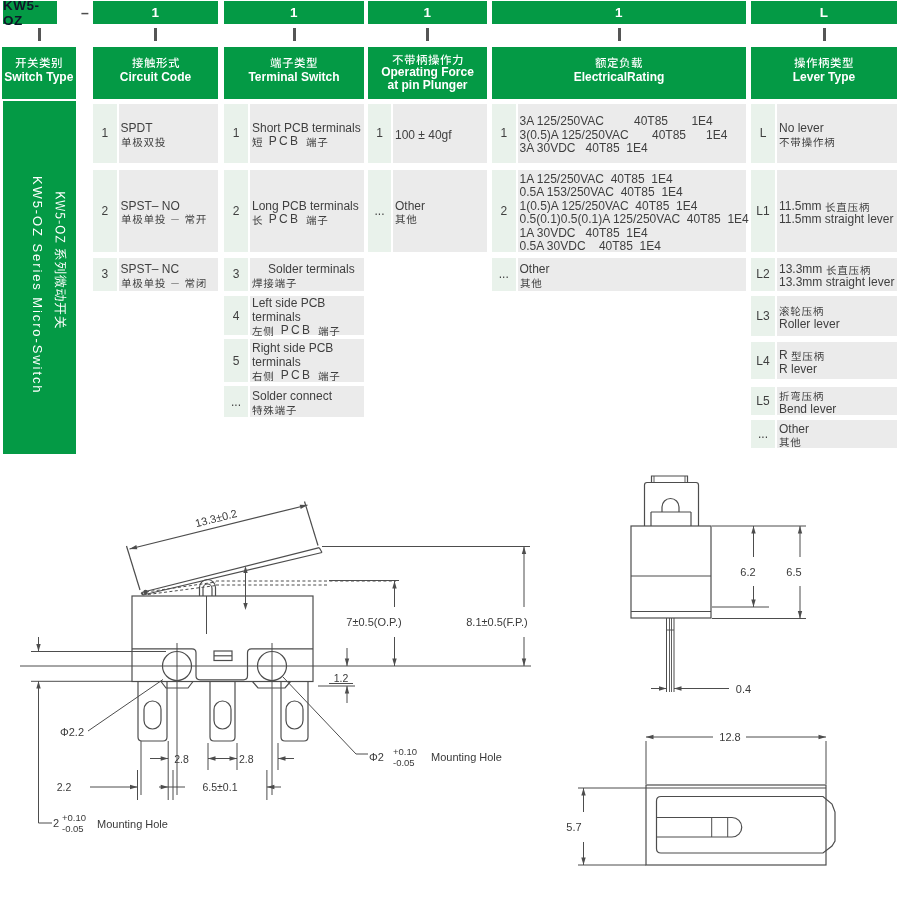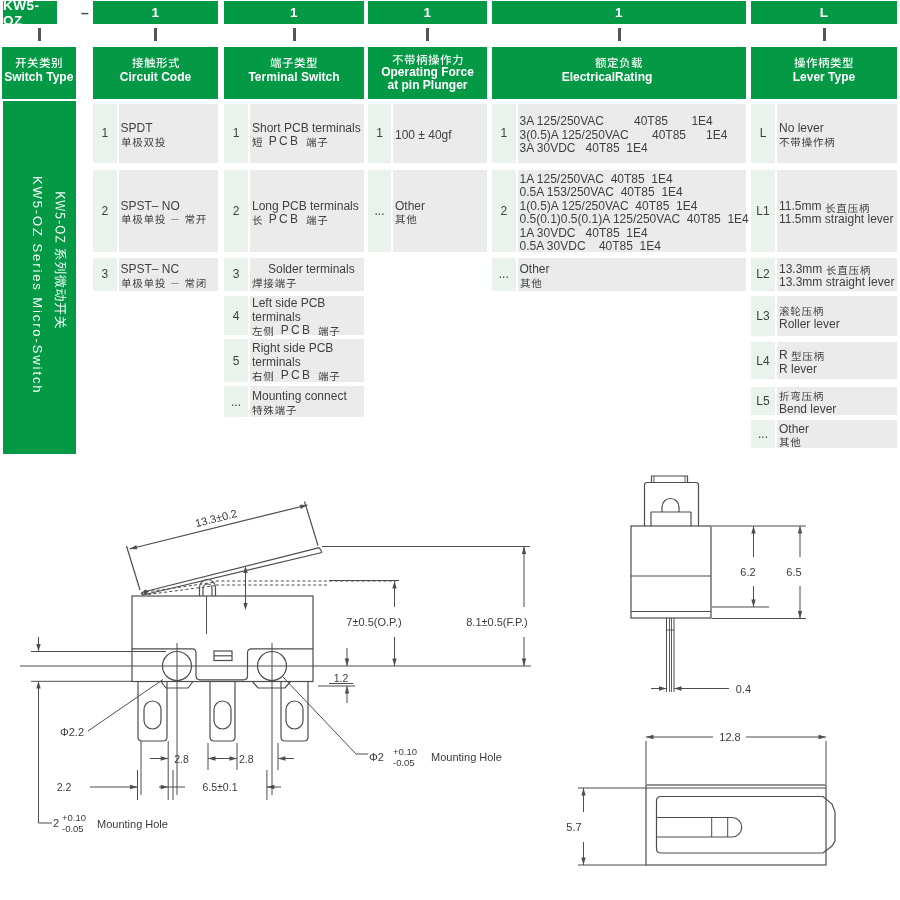--- a/index.html
+++ b/index.html
@@ -5,21 +5,21 @@
 *{box-sizing:border-box}
 body{font-family:"Liberation Sans",sans-serif;position:relative}
 .ab{position:absolute}
 .grn{background:#049a45}
 .num{background:#e9f2eb;color:#3f3f3f;font-size:12px;display:flex;align-items:center;justify-content:center}
 .txt{background:#ebebeb}
 .lat{color:#3f3f3f;font-size:12px;line-height:13.5px;white-space:pre}
 .hwt{color:#fff;font-weight:bold;font-size:12px;line-height:13.5px;white-space:pre;text-align:center}
 </style></head><body>
 
-<div class="ab grn" style="left:3px;top:1px;width:54px;height:23px;display:flex;align-items:center;justify-content:center;color:#ffffff;font-weight:bold;font-size:13.5px;letter-spacing:0.5px">KW5-OZ</div>
+<div class="ab grn" style="left:3px;top:1px;width:54px;height:23px;display:flex;align-items:center;justify-content:center;color:#0f172a;font-weight:bold;font-size:13.5px;letter-spacing:0.5px">KW5-OZ</div>
 <div class="ab grn" style="left:93px;top:1px;width:125px;height:23px;display:flex;align-items:center;justify-content:center;color:#fff;font-weight:bold;font-size:13.5px;letter-spacing:0.5px">1</div>
 <div class="ab grn" style="left:224px;top:1px;width:140px;height:23px;display:flex;align-items:center;justify-content:center;color:#fff;font-weight:bold;font-size:13.5px;letter-spacing:0.5px">1</div>
 <div class="ab grn" style="left:368px;top:1px;width:119px;height:23px;display:flex;align-items:center;justify-content:center;color:#fff;font-weight:bold;font-size:13.5px;letter-spacing:0.5px">1</div>
 <div class="ab grn" style="left:492px;top:1px;width:254px;height:23px;display:flex;align-items:center;justify-content:center;color:#fff;font-weight:bold;font-size:13.5px;letter-spacing:0.5px">1</div>
 <div class="ab grn" style="left:751px;top:1px;width:146px;height:23px;display:flex;align-items:center;justify-content:center;color:#fff;font-weight:bold;font-size:13.5px;letter-spacing:0.5px">L</div>
 <div class="ab" style="left:78px;top:1px;width:14px;height:23px;display:flex;align-items:center;justify-content:center;color:#4d4d4d;font-weight:bold;font-size:14px">–</div>
 <div class="ab " style="left:38.0px;top:27.5px;width:3px;height:13px;background:#555"></div>
 <div class="ab " style="left:154.0px;top:27.5px;width:3px;height:13px;background:#555"></div>
 <div class="ab " style="left:292.5px;top:27.5px;width:3px;height:13px;background:#555"></div>
 <div class="ab " style="left:426.0px;top:27.5px;width:3px;height:13px;background:#555"></div>
@@ -53,21 +53,21 @@
     </svg>
   </div>
 <div class="ab hwt" style="left:327.5px;top:66px;width:200px">Operating Force</div>
 <div class="ab hwt" style="left:327.5px;top:78.5px;width:200px">at pin Plunger</div>
 <div class="ab grn" style="left:492px;top:47px;width:254px;height:51.5px;"></div>
 <div class="ab" style="left:595.0px;top:56.5px">
     <svg width="48" height="12" viewBox="0 0 48 12" style="display:block">
       <path fill="#fff" transform="translate(0,10.1)" d="M7.9 -5.6C7.9 -2.2 7.7 -0.6 5.2 0.3C5.4 0.4 5.6 0.8 5.8 1.0C8.5 0.0 8.8 -1.8 8.8 -5.6ZM8.5 -0.9C9.2 -0.3 10.2 0.5 10.6 0.9L11.2 0.2C10.8 -0.3 9.8 -1.0 9.1 -1.5ZM6.1 -7.0V-1.6H7.0V-6.1H9.7V-1.6H10.6V-7.0H8.5C8.6 -7.3 8.8 -7.7 8.9 -8.1H11.0V-9.0H5.9V-8.1H7.9C7.8 -7.7 7.7 -7.3 7.6 -7.0ZM2.4 -9.5C2.5 -9.2 2.6 -8.9 2.8 -8.6H0.6V-6.7H1.6V-7.7H4.7V-6.7H5.7V-8.6H3.9C3.8 -8.9 3.5 -9.3 3.4 -9.7ZM1.6 -4.7 2.4 -4.3C1.8 -3.9 1.1 -3.6 0.4 -3.4C0.5 -3.2 0.7 -2.7 0.8 -2.4L1.4 -2.6V0.9H2.4V0.5H4.1V0.9H5.1V-2.7H1.5C2.1 -2.9 2.8 -3.3 3.3 -3.8C4.0 -3.4 4.7 -3.0 5.1 -2.7L5.9 -3.4C5.4 -3.7 4.8 -4.1 4.1 -4.4C4.6 -5.0 5.1 -5.6 5.4 -6.3L4.8 -6.7L4.7 -6.6H3.0C3.1 -6.8 3.2 -7.0 3.3 -7.2L2.3 -7.4C2.0 -6.7 1.3 -5.8 0.4 -5.2C0.6 -5.1 0.8 -4.7 1.0 -4.5C1.5 -4.9 2.0 -5.4 2.4 -5.8H4.1C3.8 -5.5 3.5 -5.2 3.2 -4.9L2.3 -5.3ZM2.4 -0.3V-1.8H4.1V-0.3Z M14.5 -4.4C14.2 -2.3 13.6 -0.7 12.4 0.3C12.6 0.4 13.1 0.8 13.2 1.0C14.0 0.4 14.5 -0.4 14.9 -1.4C15.9 0.4 17.6 0.8 19.9 0.8H22.7C22.7 0.5 22.9 -0.1 23.1 -0.3C22.4 -0.3 20.5 -0.3 20.0 -0.3C19.4 -0.3 18.8 -0.3 18.3 -0.4V-2.4H21.6V-3.5H18.3V-5.1H21.1V-6.2H14.5V-5.1H17.2V-0.7C16.4 -1.1 15.7 -1.7 15.3 -2.8C15.4 -3.3 15.5 -3.7 15.6 -4.3ZM16.8 -9.5C17.0 -9.2 17.2 -8.8 17.3 -8.5H12.9V-5.8H14.0V-7.4H21.5V-5.8H22.6V-8.5H18.5C18.4 -8.9 18.1 -9.4 17.9 -9.8Z M30.0 -1.0C31.4 -0.3 33.0 0.4 33.9 1.0L34.7 0.2C33.7 -0.3 32.1 -1.1 30.6 -1.7ZM29.3 -4.6C29.1 -1.9 28.7 -0.6 24.6 0.0C24.8 0.3 25.0 0.7 25.1 1.0C29.6 0.2 30.2 -1.5 30.4 -4.6ZM27.9 -7.8H30.8C30.5 -7.3 30.2 -6.8 29.9 -6.4H26.8C27.2 -6.8 27.6 -7.3 27.9 -7.8ZM27.9 -9.7C27.3 -8.5 26.1 -6.9 24.5 -5.8C24.8 -5.7 25.1 -5.3 25.3 -5.1C25.6 -5.3 25.9 -5.6 26.2 -5.8V-1.4H27.3V-5.5H32.5V-1.4H33.6V-6.4H31.1C31.6 -7.0 32.0 -7.6 32.3 -8.2L31.5 -8.7L31.3 -8.6H28.5C28.7 -8.9 28.9 -9.2 29.0 -9.5Z M44.5 -9.0C45.0 -8.6 45.6 -7.9 45.8 -7.5L46.6 -8.0C46.4 -8.5 45.8 -9.1 45.2 -9.5ZM36.7 -1.1 36.8 -0.2 39.7 -0.4V0.9H40.7V-0.5L42.7 -0.7V-1.6L40.7 -1.4V-2.3H42.4V-3.3H40.7V-4.1H39.7V-3.3H38.3C38.6 -3.6 38.8 -4.0 39.0 -4.4H42.6V-5.3H39.5C39.6 -5.5 39.7 -5.8 39.8 -6.0L38.9 -6.3H43.0C43.1 -4.5 43.3 -2.9 43.7 -1.6C43.1 -0.9 42.5 -0.2 41.8 0.3C42.0 0.5 42.4 0.8 42.5 1.0C43.1 0.6 43.6 0.1 44.1 -0.5C44.5 0.4 45.0 0.9 45.8 0.9C46.6 0.9 47.0 0.4 47.1 -1.4C46.9 -1.5 46.5 -1.7 46.3 -2.0C46.2 -0.7 46.1 -0.2 45.8 -0.2C45.4 -0.2 45.1 -0.7 44.8 -1.5C45.5 -2.7 46.1 -4.0 46.5 -5.5L45.6 -5.7C45.3 -4.7 44.9 -3.8 44.5 -2.9C44.3 -3.9 44.1 -5.0 44.1 -6.3H47.0V-7.2H44.0C44.0 -8.0 44.0 -8.8 44.0 -9.7H42.9C42.9 -8.8 42.9 -8.0 43.0 -7.2H40.3V-8.0H42.3V-8.8H40.3V-9.7H39.2V-8.8H37.2V-8.0H39.2V-7.2H36.6V-6.3H38.7C38.6 -5.9 38.5 -5.6 38.3 -5.3H36.7V-4.4H37.9C37.8 -4.1 37.6 -3.8 37.5 -3.7C37.3 -3.4 37.2 -3.2 37.0 -3.2C37.1 -2.9 37.3 -2.4 37.3 -2.2C37.4 -2.3 37.8 -2.3 38.3 -2.3H39.7V-1.4Z"></path>
     </svg>
   </div>
-<div class="ab hwt" style="left:507px;top:70.5px;width:200px">ElectricalRating</div>
+<div class="ab hwt" style="left:519.0px;top:70.5px;width:200px">ElectricalRating</div>
 <div class="ab grn" style="left:751px;top:47px;width:146px;height:51.5px;"></div>
 <div class="ab" style="left:794.0px;top:56.5px">
     <svg width="60" height="12" viewBox="0 0 60 12" style="display:block">
       <path fill="#fff" transform="translate(0,10.1)" d="M6.2 -8.5H8.6V-7.5H6.2ZM5.3 -9.3V-6.7H9.6V-9.3ZM5.0 -5.4H6.3V-4.3H5.0ZM8.5 -5.4H9.9V-4.3H8.5ZM1.7 -9.7V-7.5H0.5V-6.4H1.7V-4.1C1.2 -3.9 0.7 -3.8 0.4 -3.7L0.6 -2.6L1.7 -3.0V-0.3C1.7 -0.1 1.7 -0.1 1.5 -0.1C1.4 -0.1 1.1 -0.1 0.8 -0.1C0.9 0.2 1.0 0.6 1.0 0.9C1.7 0.9 2.1 0.8 2.3 0.7C2.6 0.5 2.7 0.2 2.7 -0.3V-3.4L3.8 -3.8L3.7 -4.8L2.7 -4.5V-6.4H3.8V-7.5H2.7V-9.7ZM4.0 -2.8V-1.9H6.3C5.5 -1.1 4.3 -0.4 3.2 -0.1C3.4 0.1 3.7 0.5 3.9 0.7C5.0 0.4 6.1 -0.3 6.9 -1.2V1.0H7.9V-1.2C8.6 -0.4 9.6 0.3 10.5 0.7C10.6 0.4 10.9 0.0 11.2 -0.2C10.2 -0.5 9.1 -1.2 8.5 -1.9H11.0V-2.8H7.9V-3.6H10.8V-6.2H7.7V-3.6H7.1V-6.2H4.2V-3.6H6.9V-2.8Z M18.0 -9.6C17.4 -7.9 16.5 -6.2 15.5 -5.2C15.7 -5.0 16.2 -4.6 16.3 -4.4C16.9 -5.0 17.4 -5.9 17.9 -6.8H18.6V1.0H19.7V-1.7H23.0V-2.8H19.7V-4.3H22.8V-5.3H19.7V-6.8H23.1V-7.8H18.4C18.7 -8.3 18.9 -8.8 19.0 -9.3ZM15.1 -9.7C14.5 -8.0 13.4 -6.3 12.3 -5.2C12.5 -4.9 12.9 -4.3 13.0 -4.1C13.3 -4.4 13.6 -4.8 13.9 -5.2V1.0H15.0V-6.9C15.4 -7.7 15.8 -8.5 16.2 -9.3Z M26.0 -9.7V-7.5H24.6V-6.5H26.0V-6.5C25.7 -5.0 25.1 -3.3 24.4 -2.3C24.6 -2.1 24.8 -1.6 24.9 -1.3C25.3 -1.9 25.7 -2.8 26.0 -3.8V1.0H27.0V-4.8C27.4 -4.2 27.8 -3.5 27.9 -3.1L28.5 -3.9C28.3 -4.2 27.4 -5.6 27.0 -6.1V-6.5H28.2V-7.5H27.0V-9.7ZM28.7 -6.8V1.0H29.8V-5.8H31.3V-5.5C31.3 -4.8 31.1 -3.2 29.8 -2.0C30.0 -1.9 30.4 -1.6 30.5 -1.4C31.2 -2.1 31.7 -3.0 31.9 -3.7C32.3 -2.9 32.8 -2.1 33.0 -1.5L33.8 -2.0V-0.2C33.8 -0.1 33.7 -0.0 33.5 -0.0C33.4 -0.0 32.8 -0.0 32.3 -0.0C32.4 0.3 32.5 0.7 32.6 1.0C33.4 1.0 34.0 1.0 34.3 0.8C34.7 0.6 34.8 0.3 34.8 -0.2V-6.8H32.3V-8.1H34.9V-9.1H28.5V-8.1H31.2V-6.8ZM33.8 -5.8V-2.1C33.4 -2.8 32.8 -4.0 32.2 -5.0C32.2 -5.2 32.2 -5.4 32.2 -5.5V-5.8Z M44.5 -9.5C44.2 -9.0 43.7 -8.3 43.3 -7.9L44.2 -7.6C44.6 -8.0 45.2 -8.6 45.6 -9.2ZM38.0 -9.1C38.4 -8.6 38.9 -8.0 39.1 -7.5H36.8V-6.5H40.3C39.4 -5.6 38.0 -4.9 36.5 -4.6C36.8 -4.4 37.1 -4.0 37.2 -3.7C38.7 -4.2 40.2 -5.0 41.2 -6.0V-4.3H42.3V-5.8C43.7 -5.1 45.3 -4.3 46.2 -3.7L46.8 -4.6C45.9 -5.1 44.3 -5.9 42.9 -6.5H46.8V-7.5H42.3V-9.7H41.2V-7.5H39.3L40.2 -7.9C39.9 -8.4 39.4 -9.0 38.9 -9.5ZM41.2 -4.1C41.1 -3.7 41.1 -3.3 41.0 -3.0H36.7V-2.0H40.6C40.0 -1.0 38.9 -0.4 36.4 -0.0C36.7 0.2 36.9 0.7 37.0 1.0C39.8 0.5 41.1 -0.4 41.7 -1.7C42.7 -0.2 44.2 0.6 46.5 1.0C46.6 0.6 46.9 0.2 47.1 -0.1C45.1 -0.3 43.6 -0.9 42.8 -2.0H46.8V-3.0H42.2C42.2 -3.3 42.3 -3.7 42.3 -4.1Z M55.2 -9.1V-5.2H56.2V-9.1ZM57.3 -9.6V-4.6C57.3 -4.4 57.3 -4.4 57.1 -4.4C56.9 -4.4 56.3 -4.4 55.8 -4.4C55.9 -4.1 56.0 -3.7 56.1 -3.4C56.9 -3.4 57.5 -3.4 57.9 -3.6C58.2 -3.7 58.4 -4.0 58.4 -4.6V-9.6ZM52.3 -8.3V-6.9H51.1V-8.3ZM49.7 -2.6V-1.7H53.2V-0.4H48.5V0.6H58.9V-0.4H54.3V-1.7H57.8V-2.6H54.3V-3.8H53.4V-5.9H54.6V-6.9H53.4V-8.3H54.3V-9.3H49.1V-8.3H50.1V-6.9H48.7V-5.9H50.0C49.9 -5.2 49.5 -4.6 48.6 -4.0C48.7 -3.9 49.1 -3.5 49.3 -3.3C50.4 -3.9 50.9 -4.9 51.0 -5.9H52.3V-3.6H53.2V-2.6Z"></path>
     </svg>
   </div>
 <div class="ab hwt" style="left:724.0px;top:70.5px;width:200px">Lever Type</div>
 <div class="ab grn" style="left:3px;top:101px;width:73px;height:353px;"></div>
 <div class="ab" style="left:3px;top:101px;width:353px;height:73px;transform:rotate(90deg);transform-origin:36.5px 36.5px">
 <div style="position:absolute;left:90px;top:9px">
@@ -138,21 +138,21 @@
 <div class="ab txt" style="left:250px;top:339px;width:114px;height:43px;"></div>
 <div class="ab lat" style="left:252px;top:342.45px">Right side PCB</div>
 <div class="ab lat" style="left:252px;top:355.95px">terminals</div>
 <div class="ab lat" style="left:252px;top:369.45px;display:flex;align-items:flex-start"><span style="margin-top:1.7px"><svg width="23" height="10" viewBox="0 0 23 10" style="display:block">
         <path fill="#3f3f3f" transform="translate(0,9.2)" d="M4.3 -8.8C4.2 -8.2 4.0 -7.5 3.8 -6.9H0.7V-6.1H3.5C2.8 -4.4 1.8 -2.9 0.3 -1.9C0.5 -1.7 0.7 -1.4 0.9 -1.2C1.6 -1.8 2.3 -2.4 2.8 -3.2V0.9H3.6V0.3H8.3V0.8H9.1V-4.1H3.4C3.8 -4.7 4.1 -5.4 4.4 -6.1H9.9V-6.9H4.6C4.8 -7.5 5.0 -8.1 5.1 -8.7ZM3.6 -0.5V-3.3H8.3V-0.5Z M16.3 -1.0C16.8 -0.5 17.4 0.3 17.7 0.7L18.2 0.4C17.9 -0.1 17.3 -0.8 16.8 -1.4ZM14.4 -8.2V-1.6H15.0V-7.5H17.3V-1.6H17.9V-8.2ZM20.3 -8.7V-0.1C20.3 0.1 20.3 0.1 20.1 0.1C20.0 0.1 19.5 0.1 19.0 0.1C19.1 0.3 19.2 0.6 19.3 0.8C20.0 0.8 20.4 0.8 20.6 0.7C20.9 0.6 21.0 0.3 21.0 -0.1V-8.7ZM18.8 -7.8V-1.5H19.4V-7.8ZM15.8 -6.8V-3.3C15.8 -2.0 15.6 -0.6 14.1 0.4C14.2 0.5 14.4 0.7 14.5 0.8C16.2 -0.2 16.4 -1.8 16.4 -3.3V-6.8ZM13.4 -8.8C13.0 -7.2 12.4 -5.6 11.6 -4.5C11.7 -4.3 11.9 -3.9 12.0 -3.8C12.3 -4.2 12.5 -4.6 12.8 -5.1V0.8H13.4V-6.6C13.7 -7.3 13.9 -7.9 14.1 -8.6Z"></path>
       </svg></span><span style="white-space:pre;letter-spacing:2.3px"> PCB </span><span style="margin-top:1.7px"><svg width="23" height="10" viewBox="0 0 23 10" style="display:block">
         <path fill="#3f3f3f" transform="translate(0,9.2)" d="M0.5 -6.8V-6.1H4.1V-6.8ZM0.9 -5.5C1.1 -4.3 1.3 -2.8 1.3 -1.7L2.0 -1.8C1.9 -2.9 1.7 -4.4 1.5 -5.6ZM1.6 -8.5C1.8 -8.0 2.1 -7.4 2.3 -6.9L3.0 -7.2C2.8 -7.6 2.5 -8.2 2.2 -8.7ZM4.3 -3.4V0.8H5.0V-2.7H5.9V0.7H6.5V-2.7H7.5V0.7H8.1V-2.7H9.1V0.1C9.1 0.2 9.1 0.2 9.0 0.2C8.9 0.2 8.6 0.2 8.3 0.2C8.4 0.4 8.5 0.7 8.6 0.9C9.0 0.9 9.3 0.9 9.5 0.7C9.8 0.6 9.8 0.5 9.8 0.1V-3.4H7.1L7.4 -4.3H10.0V-5.0H3.9V-4.3H6.5C6.5 -4.0 6.4 -3.7 6.3 -3.4ZM4.4 -8.3V-5.8H9.7V-8.3H8.9V-6.5H7.3V-8.8H6.6V-6.5H5.1V-8.3ZM3.0 -5.7C2.9 -4.4 2.7 -2.6 2.4 -1.4C1.7 -1.3 1.0 -1.1 0.5 -1.0L0.6 -0.2C1.6 -0.5 2.9 -0.8 4.1 -1.1L4.0 -1.8L3.0 -1.6C3.3 -2.7 3.5 -4.3 3.7 -5.6Z M16.2 -5.7V-4.1H11.8V-3.4H16.2V-0.2C16.2 -0.0 16.1 0.0 15.9 0.0C15.7 0.1 14.9 0.1 14.0 0.0C14.2 0.3 14.3 0.6 14.4 0.8C15.4 0.8 16.1 0.8 16.5 0.7C16.9 0.6 17.0 0.3 17.0 -0.2V-3.4H21.3V-4.1H17.0V-5.3C18.2 -5.9 19.6 -6.8 20.5 -7.7L19.9 -8.2L19.7 -8.1H12.9V-7.3H18.8C18.1 -6.7 17.1 -6.1 16.2 -5.7Z"></path>
       </svg></span></div>
 <div class="ab num" style="left:224px;top:386px;width:24px;height:31px;">...</div>
 <div class="ab txt" style="left:250px;top:386px;width:114px;height:31px;"></div>
-<div class="ab lat" style="left:252px;top:390.20px">Mounting connect</div>
+<div class="ab lat" style="left:252px;top:390.20px">Solder connect</div>
 <div class="ab" style="left:252.0px;top:404.9px">
     <svg width="45" height="10" viewBox="0 0 45 10" style="display:block">
       <path fill="#3f3f3f" transform="translate(0,9.2)" d="M4.8 -2.2C5.3 -1.7 5.9 -1.0 6.1 -0.5L6.7 -0.9C6.5 -1.4 5.9 -2.1 5.4 -2.6ZM6.7 -8.8V-7.7H4.7V-7.0H6.7V-5.6H4.1V-4.9H8.0V-3.6H4.3V-2.9H8.0V-0.1C8.0 0.0 8.0 0.1 7.8 0.1C7.6 0.1 7.1 0.1 6.4 0.1C6.5 0.3 6.6 0.6 6.7 0.8C7.5 0.8 8.0 0.8 8.3 0.7C8.7 0.6 8.8 0.3 8.8 -0.1V-2.9H10.0V-3.6H8.8V-4.9H10.1V-5.6H7.5V-7.0H9.6V-7.7H7.5V-8.8ZM1.0 -8.0C0.9 -6.7 0.7 -5.3 0.4 -4.5C0.6 -4.4 0.9 -4.2 1.0 -4.1C1.2 -4.6 1.3 -5.2 1.4 -5.9H2.2V-3.3C1.6 -3.1 1.0 -3.0 0.5 -2.8L0.7 -2.0L2.2 -2.5V0.8H3.0V-2.8L4.1 -3.1L4.0 -3.9L3.0 -3.6V-5.9H4.0V-6.7H3.0V-8.8H2.2V-6.7H1.5C1.6 -7.1 1.6 -7.5 1.7 -7.9Z M18.1 -8.8V-6.9H17.0C17.2 -7.3 17.3 -7.7 17.4 -8.2L16.6 -8.3C16.4 -7.1 16.1 -6.0 15.5 -5.2L15.6 -6.1L15.2 -6.2L15.0 -6.2H13.6C13.7 -6.6 13.8 -7.1 13.9 -7.6H15.9V-8.3H11.9V-7.6H13.2C12.9 -6.0 12.4 -4.4 11.6 -3.4C11.7 -3.3 12.0 -3.0 12.1 -2.8C12.6 -3.5 13.0 -4.5 13.3 -5.5H14.8C14.7 -4.7 14.6 -3.9 14.4 -3.3C14.0 -3.6 13.5 -3.9 13.2 -4.1L12.7 -3.5C13.2 -3.2 13.7 -2.9 14.1 -2.5C13.6 -1.2 12.8 -0.4 11.8 0.2C12.0 0.3 12.3 0.6 12.4 0.8C13.9 -0.2 15.0 -2.0 15.5 -5.0C15.7 -4.9 15.9 -4.8 16.1 -4.7C16.4 -5.1 16.6 -5.6 16.8 -6.1H18.1V-4.3H15.6V-3.6H17.7C17.1 -2.4 16.0 -1.2 14.9 -0.6C15.0 -0.4 15.3 -0.1 15.4 0.1C16.4 -0.6 17.4 -1.7 18.1 -2.9V0.9H18.9V-3.1C19.4 -1.9 20.2 -0.7 21.0 -0.1C21.2 -0.3 21.4 -0.5 21.6 -0.7C20.7 -1.3 19.8 -2.4 19.3 -3.6H21.3V-4.3H18.9V-6.1H20.9V-6.9H18.9V-8.8Z M23.1 -6.8V-6.1H26.7V-6.8ZM23.5 -5.5C23.7 -4.3 23.9 -2.8 23.9 -1.7L24.6 -1.8C24.5 -2.9 24.3 -4.4 24.1 -5.6ZM24.2 -8.5C24.4 -8.0 24.7 -7.4 24.9 -6.9L25.6 -7.2C25.4 -7.6 25.1 -8.2 24.8 -8.7ZM26.9 -3.4V0.8H27.6V-2.7H28.5V0.7H29.1V-2.7H30.1V0.7H30.7V-2.7H31.7V0.1C31.7 0.2 31.7 0.2 31.6 0.2C31.5 0.2 31.2 0.2 30.9 0.2C31.0 0.4 31.1 0.7 31.2 0.9C31.6 0.9 31.9 0.9 32.1 0.7C32.4 0.6 32.4 0.5 32.4 0.1V-3.4H29.7L30.0 -4.3H32.6V-5.0H26.5V-4.3H29.1C29.1 -4.0 29.0 -3.7 28.9 -3.4ZM27.0 -8.3V-5.8H32.3V-8.3H31.5V-6.5H29.9V-8.8H29.2V-6.5H27.7V-8.3ZM25.6 -5.7C25.5 -4.4 25.3 -2.6 25.0 -1.4C24.3 -1.3 23.6 -1.1 23.1 -1.0L23.2 -0.2C24.2 -0.5 25.5 -0.8 26.7 -1.1L26.6 -1.8L25.6 -1.6C25.9 -2.7 26.1 -4.3 26.3 -5.6Z M38.8 -5.7V-4.1H34.4V-3.4H38.8V-0.2C38.8 -0.0 38.7 0.0 38.5 0.0C38.3 0.1 37.5 0.1 36.6 0.0C36.8 0.3 36.9 0.6 37.0 0.8C38.0 0.8 38.7 0.8 39.1 0.7C39.5 0.6 39.6 0.3 39.6 -0.2V-3.4H43.9V-4.1H39.6V-5.3C40.8 -5.9 42.2 -6.8 43.1 -7.7L42.5 -8.2L42.3 -8.1H35.5V-7.3H41.4C40.7 -6.7 39.7 -6.1 38.8 -5.7Z"></path>
     </svg>
   </div>
 <div class="ab num" style="left:368px;top:104px;width:23px;height:58.5px;">1</div>
 <div class="ab txt" style="left:393px;top:104px;width:94px;height:58.5px;"></div>
 <div class="ab lat" style="left:395px;top:128.70px">100 ± 40gf</div>
 <div class="ab num" style="left:368px;top:170px;width:23px;height:82px;">...</div>
 <div class="ab txt" style="left:393px;top:170px;width:94px;height:82px;"></div>
@@ -186,21 +186,21 @@
 <div class="ab num" style="left:751px;top:104px;width:24px;height:58.5px;">L</div>
 <div class="ab txt" style="left:777px;top:104px;width:120px;height:58.5px;"></div>
 <div class="ab lat" style="left:779px;top:121.95px">No lever</div>
 <div class="ab" style="left:779.0px;top:136.6px">
     <svg width="56" height="10" viewBox="0 0 56 10" style="display:block">
       <path fill="#3f3f3f" transform="translate(0,9.2)" d="M5.9 -5.0C7.1 -4.2 8.7 -2.9 9.4 -2.1L10.1 -2.7C9.3 -3.5 7.7 -4.7 6.5 -5.5ZM0.7 -8.1V-7.3H5.4C4.4 -5.5 2.6 -3.7 0.5 -2.7C0.6 -2.5 0.9 -2.2 1.0 -2.0C2.5 -2.8 3.8 -3.8 4.8 -5.1V0.8H5.7V-6.1C5.9 -6.5 6.2 -6.9 6.4 -7.3H9.8V-8.1Z M12.1 -5.3V-3.2H12.9V-4.6H16.1V-3.4H13.3V-0.1H14.1V-2.7H16.1V0.8H16.9V-2.7H19.2V-1.0C19.2 -0.8 19.2 -0.8 19.0 -0.8C18.9 -0.8 18.4 -0.8 17.9 -0.8C18.0 -0.6 18.1 -0.3 18.1 -0.1C18.8 -0.1 19.3 -0.1 19.6 -0.2C19.9 -0.3 20.0 -0.5 20.0 -0.9V-3.4H16.9V-4.6H20.2V-3.2H21.0V-5.3ZM18.8 -8.8V-7.6H16.9V-8.8H16.1V-7.6H14.3V-8.8H13.5V-7.6H11.8V-6.9H13.5V-5.8H14.3V-6.9H16.1V-5.8H16.9V-6.9H18.8V-5.8H19.6V-6.9H21.3V-7.6H19.6V-8.8Z M28.1 -7.8H30.6V-6.7H28.1ZM27.4 -8.4V-6.1H31.3V-8.4ZM27.0 -5.0H28.4V-3.8H27.0ZM30.3 -5.0H31.7V-3.8H30.3ZM24.3 -8.8V-6.7H23.1V-6.0H24.3V-3.7C23.8 -3.5 23.3 -3.3 23.0 -3.2L23.2 -2.5L24.3 -2.9V-0.1C24.3 0.0 24.2 0.1 24.1 0.1C24.0 0.1 23.7 0.1 23.4 0.1C23.5 0.3 23.6 0.6 23.6 0.8C24.1 0.8 24.5 0.8 24.7 0.6C24.9 0.5 25.0 0.3 25.0 -0.1V-3.2L26.1 -3.6L25.9 -4.3L25.0 -3.9V-6.0H26.0V-6.7H25.0V-8.8ZM29.0 -3.3V-2.5H26.2V-1.8H28.5C27.7 -1.0 26.6 -0.3 25.5 -0.0C25.7 0.1 25.9 0.4 26.0 0.6C27.1 0.2 28.2 -0.5 29.0 -1.4V0.9H29.7V-1.4C30.4 -0.6 31.3 0.1 32.2 0.5C32.4 0.3 32.6 0.1 32.8 -0.1C31.8 -0.4 30.8 -1.1 30.2 -1.8H32.6V-2.5H29.7V-3.3H32.4V-5.6H29.6V-3.3H29.0V-5.6H26.4V-3.3Z M39.4 -8.7C38.9 -7.2 38.0 -5.6 37.1 -4.6C37.3 -4.5 37.6 -4.2 37.7 -4.1C38.2 -4.7 38.8 -5.5 39.2 -6.3H39.9V0.8H40.7V-1.7H43.9V-2.5H40.7V-4.1H43.8V-4.8H40.7V-6.3H44.0V-7.1H39.6C39.8 -7.5 40.0 -8.0 40.2 -8.5ZM36.9 -8.8C36.3 -7.2 35.3 -5.6 34.3 -4.6C34.4 -4.4 34.7 -4.0 34.7 -3.8C35.1 -4.2 35.4 -4.6 35.8 -5.1V0.8H36.6V-6.3C37.0 -7.0 37.4 -7.8 37.6 -8.5Z M47.2 -8.8V-6.8H45.8V-6.1H47.2C46.9 -4.6 46.2 -3.0 45.6 -2.1C45.7 -1.9 45.9 -1.5 46.0 -1.3C46.4 -2.0 46.9 -3.0 47.2 -4.1V0.8H47.9V-4.7C48.3 -4.1 48.7 -3.4 48.8 -3.0L49.3 -3.6C49.1 -3.9 48.2 -5.2 47.9 -5.6V-6.1H49.0V-6.8H47.9V-8.8ZM49.6 -6.1V0.9H50.3V-5.4H51.9V-5.1C51.9 -4.4 51.7 -2.9 50.4 -1.8C50.6 -1.7 50.8 -1.5 51.0 -1.3C51.7 -2.0 52.2 -2.9 52.4 -3.7C52.9 -2.9 53.3 -2.0 53.6 -1.5L54.2 -1.8C53.9 -2.5 53.2 -3.6 52.6 -4.5C52.6 -4.8 52.6 -5.0 52.6 -5.1V-5.4H54.3V-0.1C54.3 0.1 54.2 0.1 54.1 0.1C53.9 0.1 53.4 0.1 52.8 0.1C52.9 0.3 53.0 0.7 53.1 0.9C53.8 0.9 54.3 0.9 54.6 0.7C54.9 0.6 55.0 0.4 55.0 -0.1V-6.1H52.6V-7.5H55.2V-8.2H49.3V-7.5H51.9V-6.1Z"></path>
     </svg>
   </div>
 <div class="ab num" style="left:751px;top:170px;width:24px;height:82px;">L1</div>
 <div class="ab txt" style="left:777px;top:170px;width:120px;height:82px;"></div>
-<div class="ab lat" style="left:779px;top:199.70px;display:flex;align-items:flex-end"><span style="white-space:pre;letter-spacing:0">11.5mm </span><span style="margin-top:1.7px"><svg width="45" height="10" viewBox="0 0 45 10" style="display:block">
+<div class="ab lat" style="left:779px;top:199.70px;display:flex;align-items:center"><span style="white-space:pre;letter-spacing:0">11.5mm </span><span style="margin-top:1.7px"><svg width="45" height="10" viewBox="0 0 45 10" style="display:block">
         <path fill="#3f3f3f" transform="translate(0,9.2)" d="M8.1 -8.6C7.2 -7.5 5.6 -6.5 4.1 -5.9C4.3 -5.7 4.7 -5.4 4.8 -5.2C6.2 -6.0 7.8 -7.0 8.9 -8.3ZM0.6 -4.7V-3.9H2.6V-0.6C2.6 -0.2 2.4 0.0 2.2 0.1C2.3 0.2 2.4 0.6 2.5 0.8C2.8 0.6 3.2 0.5 6.0 -0.3C6.0 -0.5 6.0 -0.8 6.0 -1.0L3.4 -0.4V-3.9H5.1C5.9 -1.8 7.4 -0.2 9.6 0.5C9.7 0.3 10.0 -0.0 10.2 -0.2C8.1 -0.8 6.7 -2.1 5.9 -3.9H9.9V-4.7H3.4V-8.8H2.6V-4.7Z M13.3 -6.4V-0.3H11.8V0.5H21.3V-0.3H19.9V-6.4H16.5L16.7 -7.2H21.0V-7.9H16.8L17.0 -8.7L16.1 -8.8L16.0 -7.9H12.1V-7.2H15.9L15.8 -6.4ZM14.1 -4.2H19.1V-3.3H14.1ZM14.1 -4.8V-5.7H19.1V-4.8ZM14.1 -2.7H19.1V-1.8H14.1ZM14.1 -0.3V-1.2H19.1V-0.3Z M29.8 -2.8C30.3 -2.4 31.0 -1.6 31.3 -1.2L31.9 -1.6C31.6 -2.1 30.9 -2.7 30.4 -3.2ZM23.8 -8.3V-4.9C23.8 -3.3 23.7 -1.1 22.9 0.4C23.1 0.5 23.5 0.7 23.6 0.8C24.4 -0.8 24.6 -3.2 24.6 -4.9V-7.6H32.6V-8.3ZM28.2 -7.0V-4.7H25.3V-4.0H28.2V-0.4H24.6V0.4H32.6V-0.4H29.0V-4.0H32.1V-4.7H29.0V-7.0Z M35.9 -8.8V-6.8H34.5V-6.1H35.9C35.6 -4.6 34.9 -3.0 34.3 -2.1C34.4 -1.9 34.6 -1.5 34.7 -1.3C35.1 -2.0 35.6 -3.0 35.9 -4.1V0.8H36.6V-4.7C37.0 -4.1 37.4 -3.4 37.5 -3.0L38.0 -3.6C37.8 -3.9 36.9 -5.2 36.6 -5.6V-6.1H37.7V-6.8H36.6V-8.8ZM38.3 -6.1V0.9H39.0V-5.4H40.6V-5.1C40.6 -4.4 40.4 -2.9 39.1 -1.8C39.3 -1.7 39.5 -1.5 39.7 -1.3C40.4 -2.0 40.9 -2.9 41.1 -3.7C41.6 -2.9 42.0 -2.0 42.3 -1.5L42.9 -1.8C42.6 -2.5 41.9 -3.6 41.3 -4.5C41.3 -4.8 41.3 -5.0 41.3 -5.1V-5.4H43.0V-0.1C43.0 0.1 42.9 0.1 42.8 0.1C42.6 0.1 42.1 0.1 41.5 0.1C41.6 0.3 41.7 0.7 41.8 0.9C42.5 0.9 43.0 0.9 43.3 0.7C43.6 0.6 43.7 0.4 43.7 -0.1V-6.1H41.3V-7.5H43.9V-8.2H38.0V-7.5H40.6V-6.1Z"></path>
       </svg></span></div>
 <div class="ab lat" style="left:779px;top:213.20px">11.5mm straight lever</div>
 <div class="ab num" style="left:751px;top:258px;width:24px;height:32.5px;">L2</div>
 <div class="ab txt" style="left:777px;top:258px;width:120px;height:32.5px;"></div>
 <div class="ab lat" style="left:779px;top:262.95px;display:flex;align-items:flex-start"><span style="white-space:pre;letter-spacing:0">13.3mm </span><span style="margin-top:1.7px"><svg width="45" height="10" viewBox="0 0 45 10" style="display:block">
         <path fill="#3f3f3f" transform="translate(0,9.2)" d="M8.1 -8.6C7.2 -7.5 5.6 -6.5 4.1 -5.9C4.3 -5.7 4.7 -5.4 4.8 -5.2C6.2 -6.0 7.8 -7.0 8.9 -8.3ZM0.6 -4.7V-3.9H2.6V-0.6C2.6 -0.2 2.4 0.0 2.2 0.1C2.3 0.2 2.4 0.6 2.5 0.8C2.8 0.6 3.2 0.5 6.0 -0.3C6.0 -0.5 6.0 -0.8 6.0 -1.0L3.4 -0.4V-3.9H5.1C5.9 -1.8 7.4 -0.2 9.6 0.5C9.7 0.3 10.0 -0.0 10.2 -0.2C8.1 -0.8 6.7 -2.1 5.9 -3.9H9.9V-4.7H3.4V-8.8H2.6V-4.7Z M13.3 -6.4V-0.3H11.8V0.5H21.3V-0.3H19.9V-6.4H16.5L16.7 -7.2H21.0V-7.9H16.8L17.0 -8.7L16.1 -8.8L16.0 -7.9H12.1V-7.2H15.9L15.8 -6.4ZM14.1 -4.2H19.1V-3.3H14.1ZM14.1 -4.8V-5.7H19.1V-4.8ZM14.1 -2.7H19.1V-1.8H14.1ZM14.1 -0.3V-1.2H19.1V-0.3Z M29.8 -2.8C30.3 -2.4 31.0 -1.6 31.3 -1.2L31.9 -1.6C31.6 -2.1 30.9 -2.7 30.4 -3.2ZM23.8 -8.3V-4.9C23.8 -3.3 23.7 -1.1 22.9 0.4C23.1 0.5 23.5 0.7 23.6 0.8C24.4 -0.8 24.6 -3.2 24.6 -4.9V-7.6H32.6V-8.3ZM28.2 -7.0V-4.7H25.3V-4.0H28.2V-0.4H24.6V0.4H32.6V-0.4H29.0V-4.0H32.1V-4.7H29.0V-7.0Z M35.9 -8.8V-6.8H34.5V-6.1H35.9C35.6 -4.6 34.9 -3.0 34.3 -2.1C34.4 -1.9 34.6 -1.5 34.7 -1.3C35.1 -2.0 35.6 -3.0 35.9 -4.1V0.8H36.6V-4.7C37.0 -4.1 37.4 -3.4 37.5 -3.0L38.0 -3.6C37.8 -3.9 36.9 -5.2 36.6 -5.6V-6.1H37.7V-6.8H36.6V-8.8ZM38.3 -6.1V0.9H39.0V-5.4H40.6V-5.1C40.6 -4.4 40.4 -2.9 39.1 -1.8C39.3 -1.7 39.5 -1.5 39.7 -1.3C40.4 -2.0 40.9 -2.9 41.1 -3.7C41.6 -2.9 42.0 -2.0 42.3 -1.5L42.9 -1.8C42.6 -2.5 41.9 -3.6 41.3 -4.5C41.3 -4.8 41.3 -5.0 41.3 -5.1V-5.4H43.0V-0.1C43.0 0.1 42.9 0.1 42.8 0.1C42.6 0.1 42.1 0.1 41.5 0.1C41.6 0.3 41.7 0.7 41.8 0.9C42.5 0.9 43.0 0.9 43.3 0.7C43.6 0.6 43.7 0.4 43.7 -0.1V-6.1H41.3V-7.5H43.9V-8.2H38.0V-7.5H40.6V-6.1Z"></path>
       </svg></span></div>
 <div class="ab lat" style="left:779px;top:276.45px">13.3mm straight lever</div>
 <div class="ab num" style="left:751px;top:296px;width:24px;height:40px;">L3</div>

